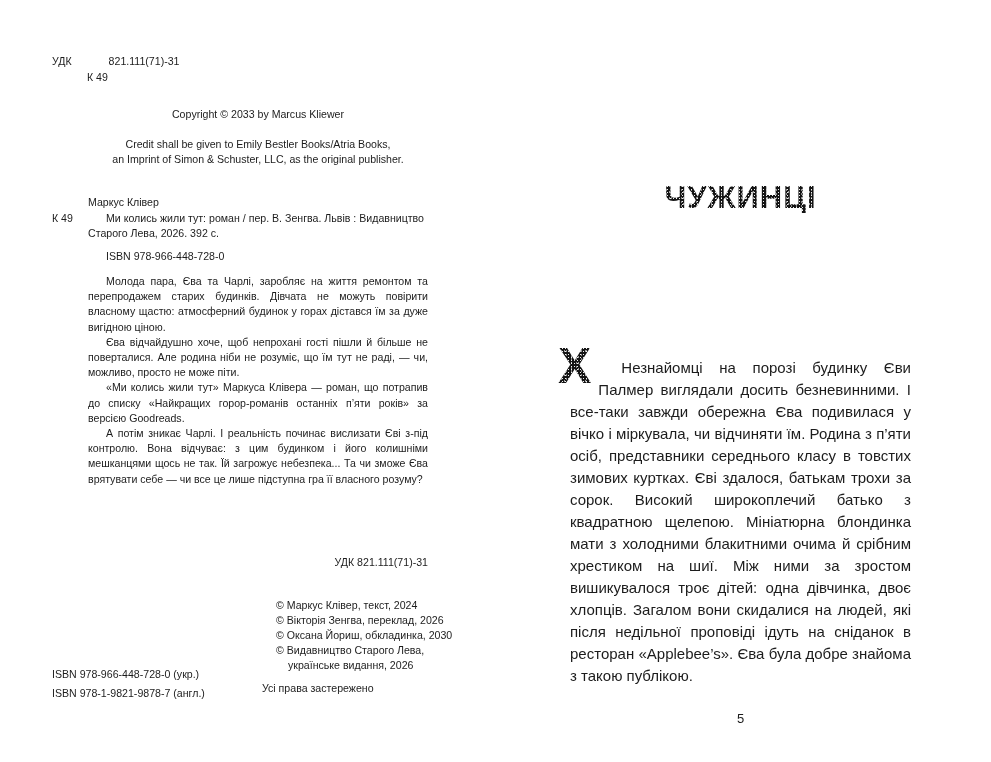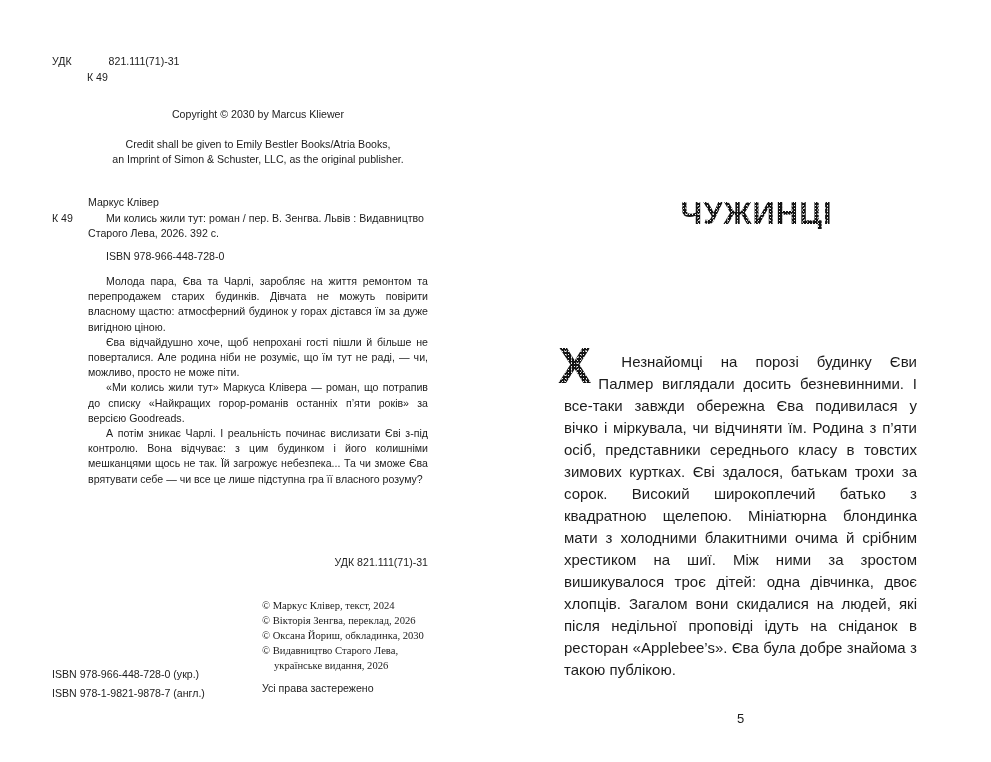--- a/index.html
+++ b/index.html
@@ -23,44 +23,44 @@
   .catalog-author { left:88px; top:196px; }
   .catalog-code   { left:52px; top:212px; }
   .catalog-entry  { left:88px; top:211px; width:340px; line-height:15px; text-indent:18px; margin:0; }
   .catalog-isbn   { left:106px; top:250px; }
   .annotation { left:88px; top:274px; width:340px; }
   .ann-para {
     margin:0; text-indent:18px; text-align:justify;
     line-height:15.2px; hyphens:auto;
   }
   .udk-footer { left:88px; top:556px; width:340px; text-align:right; }
-  .copyright-list { left:262px; top:598px; width:178px; line-height:15px;font-family:Liberation Serif, serif; }
+  .copyright-list { left:276px; top:598px; width:178px; line-height:15px; }
   .credit-line { padding-left:12px; text-indent:-12px; }
   .isbn-block { left:52px; top:665px; line-height:19px; }
   .rights     { left:262px; top:682px; }
 
   
   .chapter-title {
     left:558px; top:182px; width:365px;
     text-align:center;
     font-size:31px; font-weight:800; letter-spacing:1px;
-    margin:16px; line-height:1;
+    margin:0; line-height:1;
   }
   .body-text {
     left:558px; top:345px; width:365px;
     font-size:15px; line-height:22px; text-align:justify;
   }
   .opening { margin:0; }
   .drop-cap {
     float:left;
     font-size:50px; line-height:38px; height:40px;
     font-weight:800;
     margin:2px 7px 0 0;
   }
-  .body-para { margin:6px; text-indent:23px; }
+  .body-para { margin:12px; text-indent:23px; }
   .page-number { left:558px; top:711px; width:365px; text-align:center; font-size:13px; }
 
   
   .distressed {
     color:#141414;
     background-color:#141414;
     background-image:
       radial-gradient(rgba(255,255,255,0.95) 0.6px, transparent 1px),
       radial-gradient(rgba(255,255,255,0.75) 0.5px, transparent 0.9px),
       radial-gradient(rgba(255,255,255,0.6) 0.7px, transparent 1.1px);
@@ -79,21 +79,21 @@
 
 <div>
 
   <section>
 
     <div class="abs left-page udk-row">
       <span>УДК</span><span class="num">821.111(71)-31</span>
     </div>
     <div class="abs left-page udk-code">К 49</div>
 
-    <div class="abs left-page copyright-notice">Copyright © 2030 by Marcus Kliewer</div>
+    <div class="abs left-page copyright-notice">Copyright © 2033 by Marcus Kliewer</div>
 
     <div class="abs left-page credit-note">
       <div>Credit shall be given to Emily Bestler Books/Atria Books,</div>
       <div>an Imprint of Simon &amp; Schuster, LLC, as the original publisher.</div>
     </div>
 
     <div class="abs left-page catalog-author">Маркус Клівер</div>
     <div class="abs left-page catalog-code">К 49</div>
     <p class="abs left-page catalog-entry">Ми колись жили тут: роман / пер. В. Зенгва. Львів : Видавництво Старого Лева, 2026. 392 с.</p>
     <div class="abs left-page catalog-isbn">ISBN 978-966-448-728-0</div>

